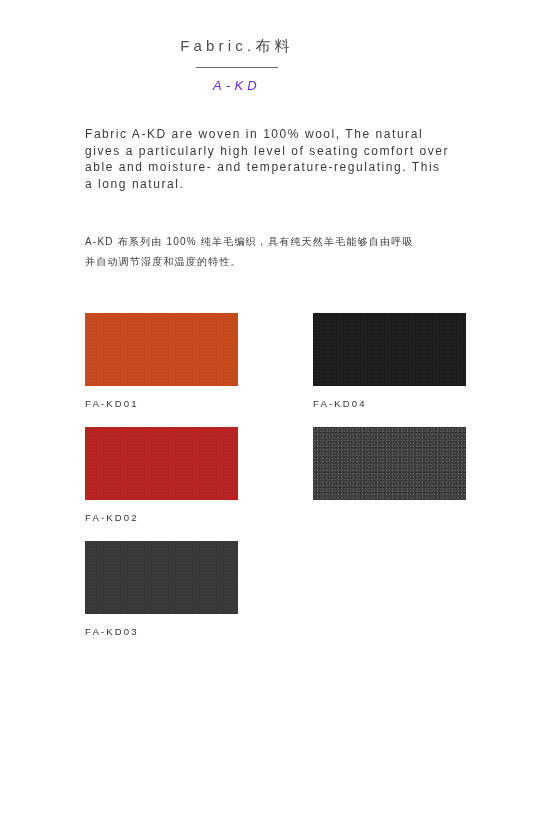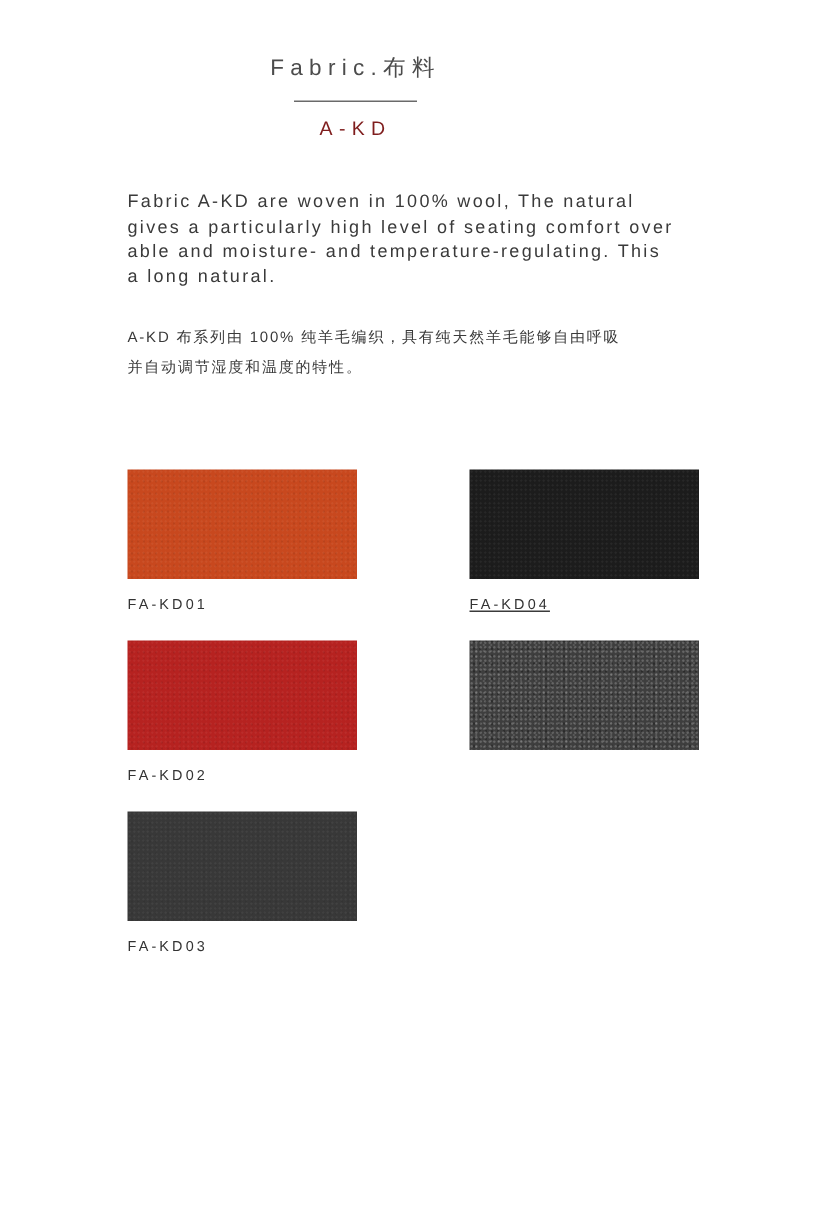--- a/index.html
+++ b/index.html
@@ -41,36 +41,37 @@
   .title-divider {
     width: 82px;
     height: 1px;
     background: #6a6a6a;
     margin: 11px auto 9px auto;
   }
   .subtitle {
     font-size: 13px;
     font-weight: 400;
     letter-spacing: 4.2px;
-    color: #7f1d1d;
+    color: #6d28d9;
     line-height: 17px;
     white-space: nowrap;
+    font-style: italic;
   }
 
   
   .copy {
     position: absolute;
     left: 85px;
     width: 382px;
   }
   .copy-en {
     top: 126px;
   }
   .copy-zh {
-    top: 216px;
+    top: 232px;
   }
   .para-line {
     font-size: 12px;
     letter-spacing: 1.55px;
     color: #3a3a3a;
     line-height: 16.5px;
     white-space: nowrap;
   }
   .para-line-zh {
     font-size: 10px;
@@ -158,21 +159,21 @@
     <div class="swatch-cell" style="left:85px; top:427px;">
       <div class="swatch-chip" id="chip-0-1" style="background-color: rgb(182, 34, 32);"></div>
       <div class="swatch-label">FA-KD02</div>
     </div>
 
     <div class="swatch-cell" style="left:85px; top:541px;">
       <div class="swatch-chip" id="chip-0-2" style="background-color: rgb(56, 56, 56);"></div>
       <div class="swatch-label">FA-KD03</div>
     </div>
 
-    <div class="swatch-cell" style="left:313px; top:313px;text-decoration:underline;">
+    <div class="swatch-cell" style="left:313px; top:313px;">
       <div class="swatch-chip" id="chip-1-0" style="background-color: rgb(28, 28, 28);"></div>
       <div class="swatch-label">FA-KD04</div>
     </div>
 
     <div class="swatch-cell" style="left:313px; top:427px;">
       <div class="swatch-chip heather" id="chip-1-1" style="background-color: rgb(62, 62, 62);"></div>
     </div>
 
   </div>
 </div>

